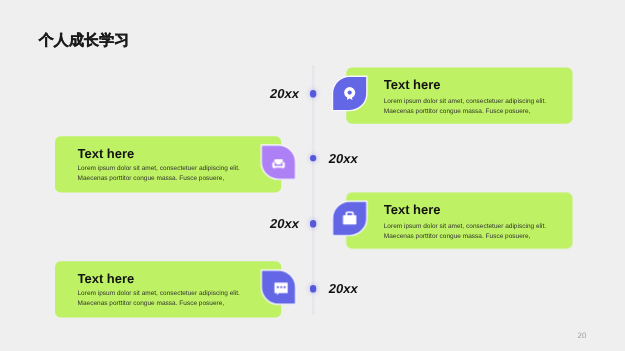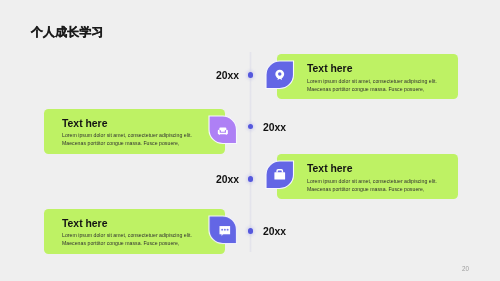--- a/index.html
+++ b/index.html
@@ -42,21 +42,21 @@
 
   
   .leaf{position:absolute;width:27.5px;height:27.5px;}
   .leaf svg{display:block;width:100%;height:100%;overflow:visible;}
   .leaf .leafbg{fill:#6366e5;stroke:#f7f7fd;stroke-width:1.15;}
   .leaf .glyph{fill:#ffffff;}
   .leaf .hole{fill:#6366e5;}
   .leaf.alt .leafbg{fill:#ae80f5;}
 
   
-  .yr{position:absolute;font-size:10.4px;font-weight:bold;color:#111;white-space:nowrap;}
+  .yr{position:absolute;font-size:10.4px;font-weight:bold;color:#111;white-space:nowrap;font-style:italic;}
 
   
   .pg{position:absolute;left:462.3px;top:264.5px;font-size:6.3px;color:#9d9d9d;}
 </style>
 </head>
 <body>
 
 <div class="slide">
 
   <div class="title">个人成长学习</div>

